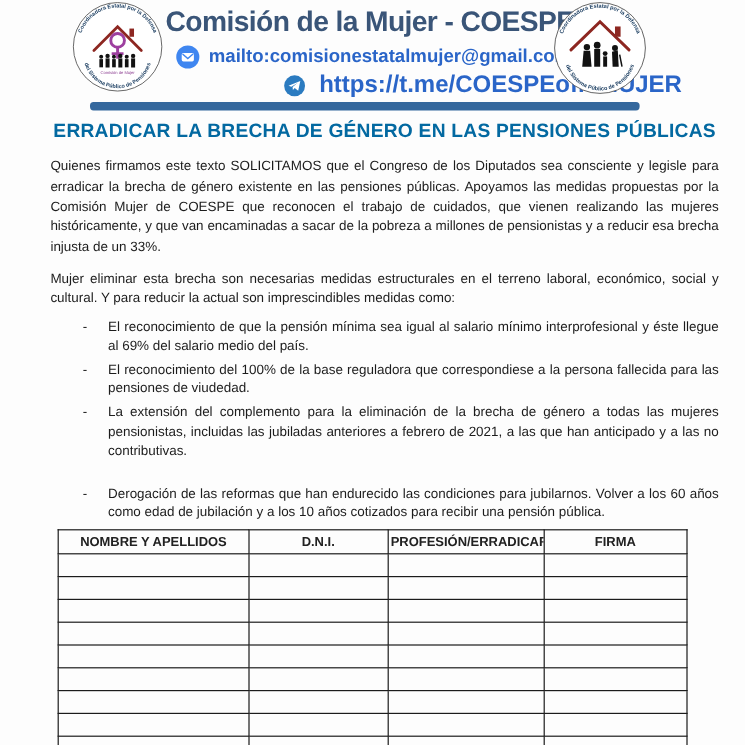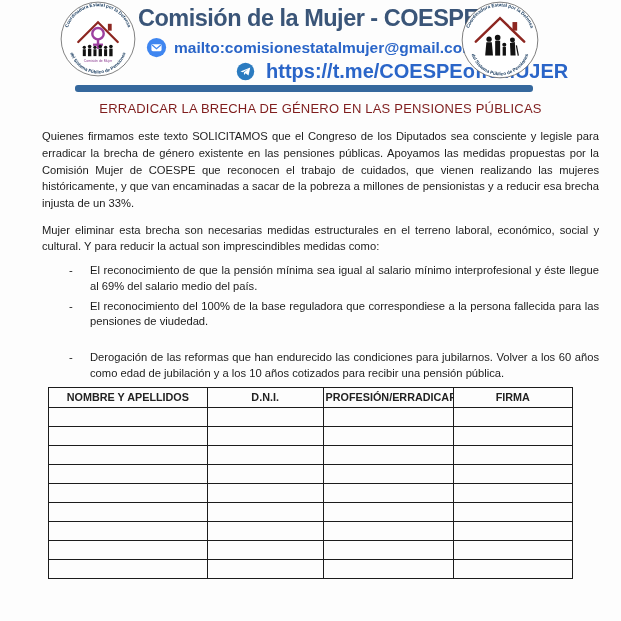--- a/index.html
+++ b/index.html
@@ -19,21 +19,21 @@
     font-size:23.5px; font-weight:bold; color:#3a5578; letter-spacing:-0.5px;
     white-space:nowrap;
   }
   .contact-row { position:absolute; display:flex; align-items:center; font-weight:bold; color:#2a65c8; }
   .email-row    { left:146px; top:37px; font-size:15.5px; gap:7px; }
   .telegram-row { left:236px; top:60px; font-size:20px;  gap:11px; }
   .icon-wrap svg { display:block; }
   .blue-bar { margin-left:75px; width:458px; height:7px; background:#35689d; border-radius:3px; }
   
   .content { margin:0 22px 0 42px; }
-  .doc-heading { margin-top:9px; text-align:center; font-size:13px; font-weight:normal; color:#7f1d1d; letter-spacing:0.2px; }
+  .doc-heading { margin-top:9px; text-align:center; font-size:16px; font-weight:bold; color:#0369a1; letter-spacing:0.2px; }
   .para { text-align:justify; font-size:11.2px; }
   .para.bold { font-weight:normal; margin-top:12px; line-height:16.8px; }
   .para.regular { margin-top:10px; line-height:16.5px; }
   .measures { list-style:none; margin-top:8px; }
   .measure { position:relative; padding-left:48px; text-align:justify; font-size:11.2px; line-height:15.8px; margin-bottom:4px; }
   .measure::before { content:"-"; position:absolute; left:27px; top:0; }
   .measure.last { margin-top:20px; }
   
   .sig-table { width:525px; margin:5px 0 0 6px; border-collapse:collapse; table-layout:fixed; }
   .sig-table th, .sig-table td { border:1.5px solid #1c1c1c; }
@@ -147,20 +147,21 @@
 
     <h2 class="doc-heading">ERRADICAR LA BRECHA DE GÉNERO EN LAS PENSIONES PÚBLICAS</h2>
 
     <p class="para bold">Quienes firmamos este texto SOLICITAMOS que el Congreso de los Diputados sea consciente y legisle para erradicar la brecha de género existente en las pensiones públicas. Apoyamos las medidas propuestas por la Comisión Mujer de COESPE que reconocen el trabajo de cuidados, que vienen realizando las mujeres históricamente, y que van encaminadas a sacar de la pobreza a millones de pensionistas y a reducir esa brecha injusta de un 33%.</p>
 
     <p class="para regular">Mujer eliminar esta brecha son necesarias medidas estructurales en el terreno laboral, económico, social y cultural. Y para reducir la actual son imprescindibles medidas como:</p>
 
     <ul class="measures">
       <li class="measure">El reconocimiento de que la pensión mínima sea igual al salario mínimo interprofesional y éste llegue al 69% del salario medio del país.</li>
       <li class="measure">El reconocimiento del 100% de la base reguladora que correspondiese a la persona fallecida para las pensiones de viudedad.</li>
+      <li class="measure">La extensión del complemento para la eliminación de la brecha de género a todas las mujeres pensionistas, incluidas las jubiladas anteriores a febrero de 2021, a las que han anticipado y a las no contributivas.</li>
       <li class="measure last">Derogación de las reformas que han endurecido las condiciones para jubilarnos. Volver a los 60 años como edad de jubilación y a los 10 años cotizados para recibir una pensión pública.</li>
     </ul>
 
     <table class="sig-table">
       <colgroup>
         <col style="width:30.3%">
         <col style="width:22.1%">
         <col style="width:24.8%">
         <col style="width:22.8%">
       </colgroup>

